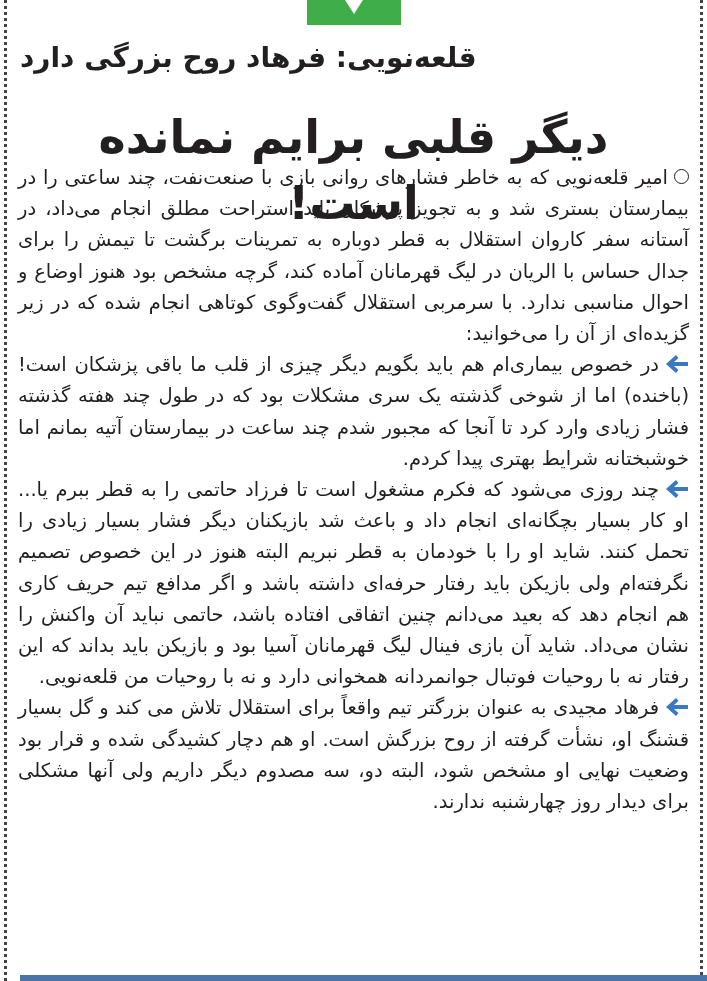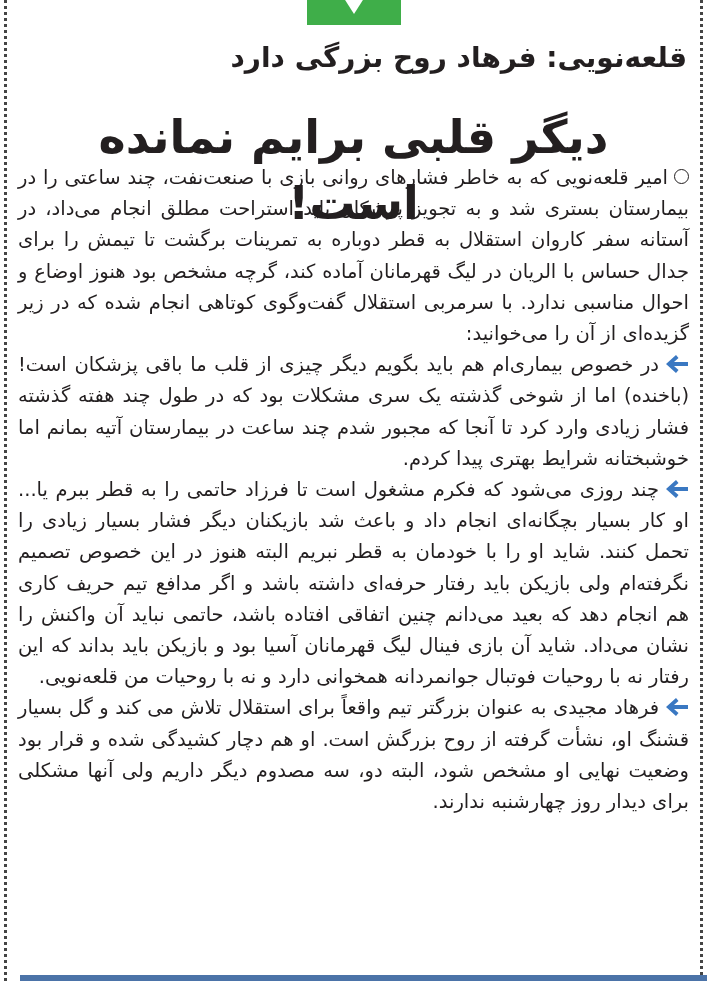--- a/index.html
+++ b/index.html
@@ -7,21 +7,21 @@
          font-family:"DejaVu Sans", sans-serif; color:#231f20; }
   .dots-left, .dots-right { position:absolute; top:0; bottom:0; width:0;
          border-left:3px dotted #444; }
   .dots-left { left:4px; }
   .dots-right { right:4px; }
   .marker { position:absolute; top:0; left:307px; width:94px; height:25px;
          background:#3fae49; overflow:hidden; }
   .marker::after { content:""; position:absolute; left:33px; top:-8px;
          border-left:14px solid transparent; border-right:14px solid transparent;
          border-top:22px solid #ffffff; }
-  .kicker { position:absolute; top:36px; left:20px; right:20px; text-align:right;
+  .kicker { position:absolute; top:36px; left:20px; right:20px; text-align:left;
          font-weight:bold; font-size:28px; line-height:44px; color:#231f20; }
   .headline { position:absolute; top:88px; left:20px; right:20px; text-align:center;
          font-weight:bold; font-size:46px; line-height:66px; color:#231f20; }
   .article { position:absolute; top:162px; left:18px; right:18px;
          font-size:19.5px; line-height:31.2px; text-align:justify; text-align-last:right; }
   .article p { margin:0; }
   .bullet { display:inline-block; width:24px; height:20px; vertical-align:-3px; margin-left:6px; }
   .circle { display:inline-block; width:13px; height:13px; border:1.6px solid #231f20;
          border-radius:50%; margin-left:6px; vertical-align:0; }
   .footer-bar { position:absolute; left:20px; right:0; bottom:0; height:6px; background:#4b73a8; }

